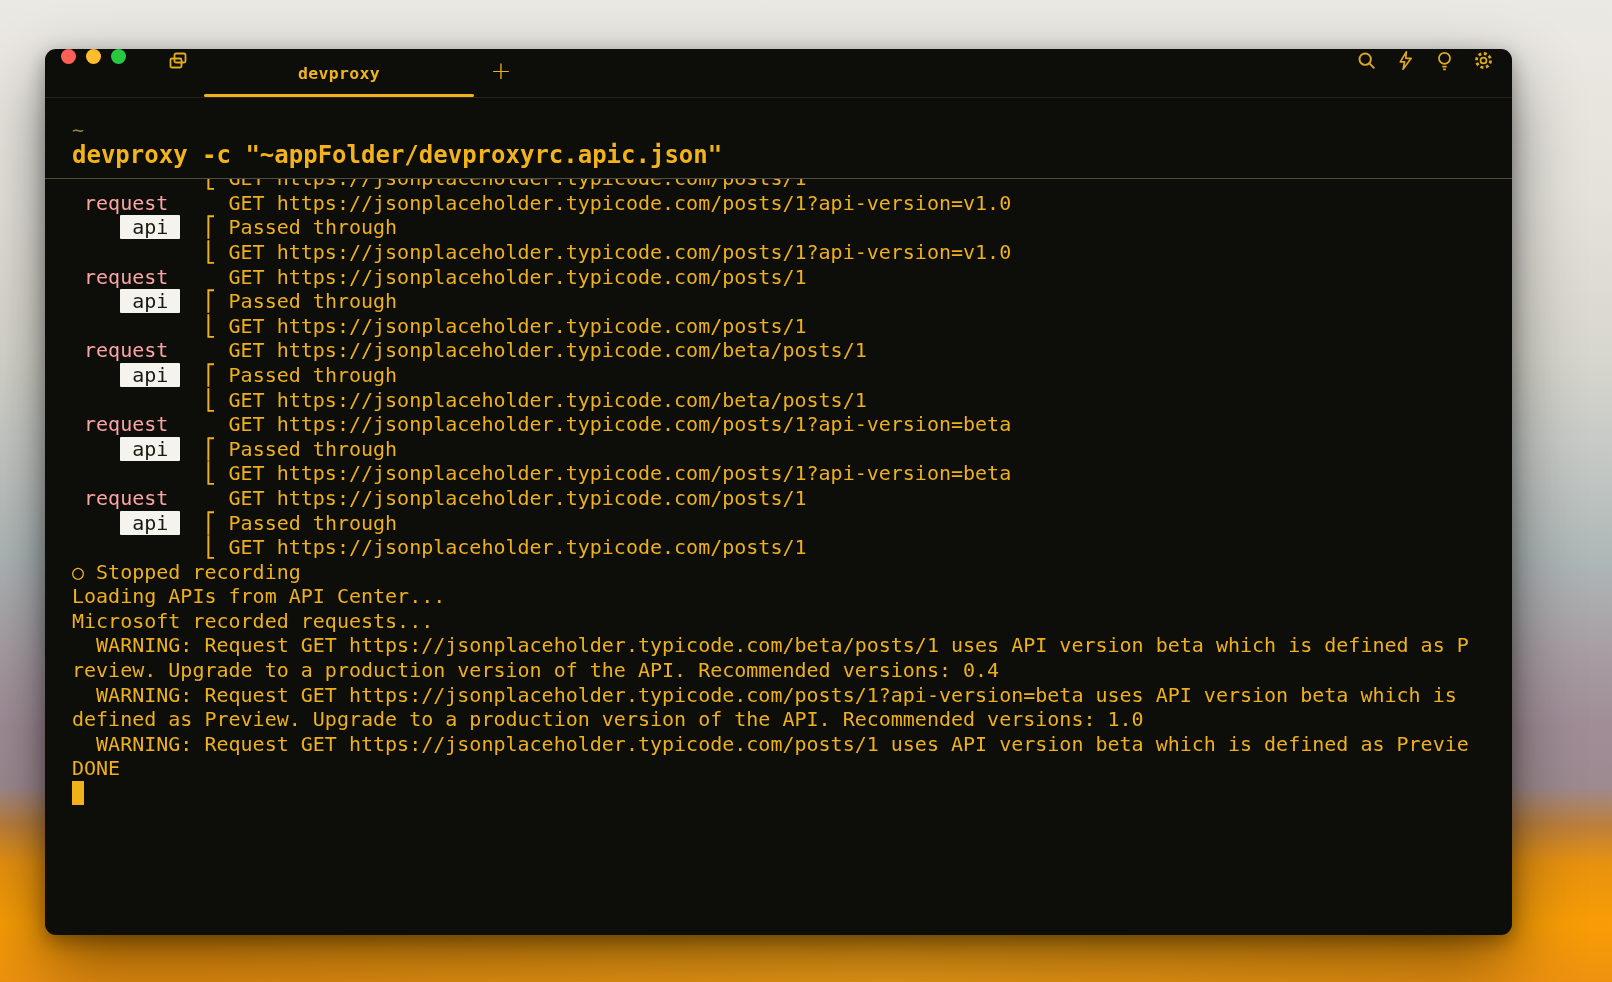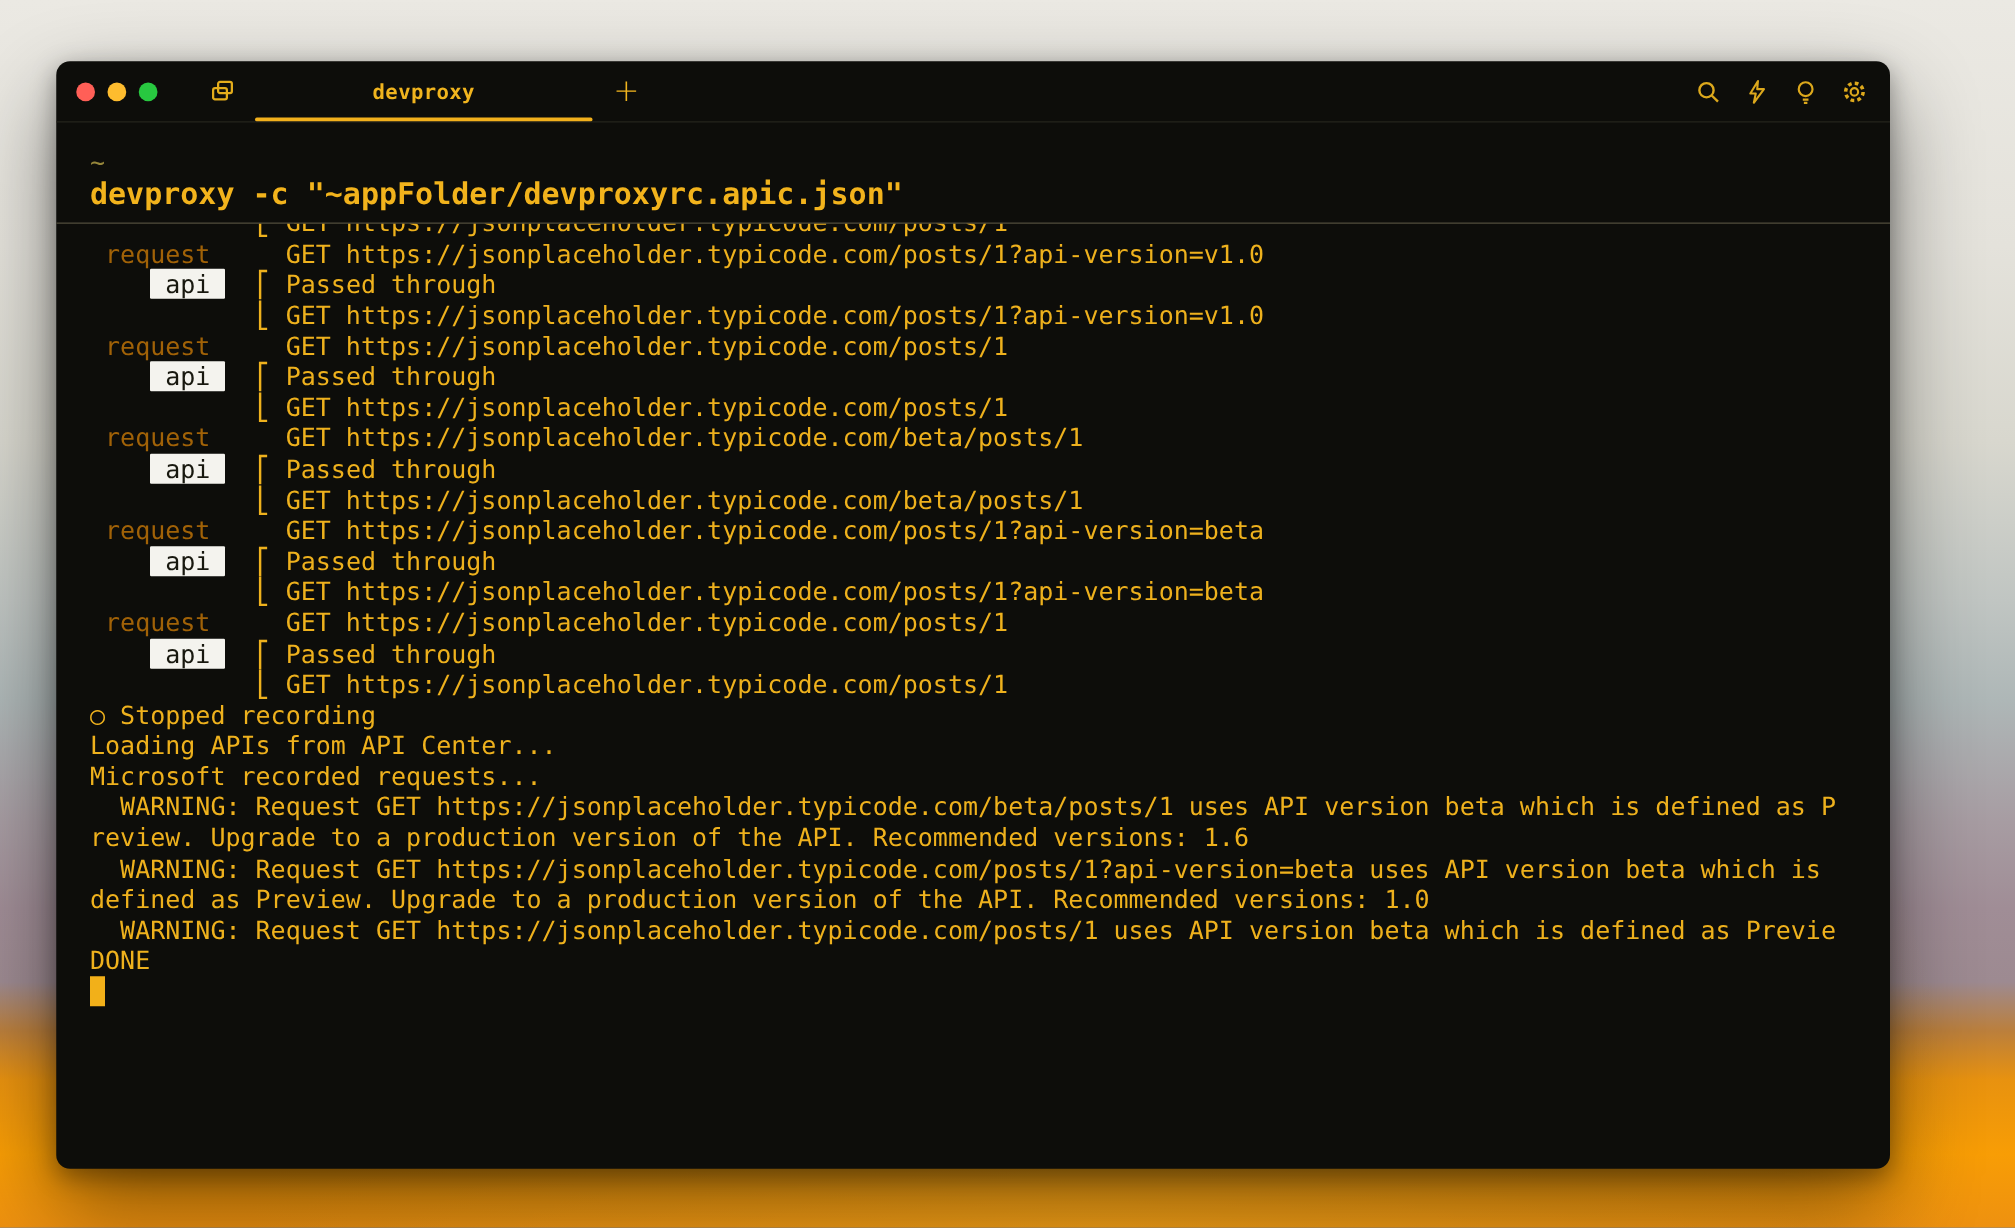--- a/index.html
+++ b/index.html
@@ -13,21 +13,21 @@
         #bb7f3c 84%, #e8920f 88%, #f89d05 94%, #ee9110 100%);
   }
   .window{
     position:absolute; left:45px; top:49px; width:1467px; height:886px;
     background:#0d0d0a; border-radius:11px;
     box-shadow:0 30px 70px rgba(0,0,0,.45), 0 6px 20px rgba(0,0,0,.35);
     overflow:hidden;
   }
   
   .titlebar{
-    height:48px; display:flex; align-items:center;
+    height:48px; display:flex; align-items:flex-start;
     border-bottom:1px solid #24241d; position:relative;
   }
   .traffic{display:flex; gap:10px; padding-left:16px;}
   .light{width:15px;height:15px;border-radius:50%;}
   .light.red{background:#ff5f57;}
   .light.yellow{background:#febc2e;}
   .light.green{background:#28c840;}
   .tab-icon{margin-left:40px; color:#e3ac1b; display:flex; align-items:center;}
   .tab{
     width:270px; margin-left:14px; height:48px;
@@ -47,21 +47,21 @@
   .tb-btn{width:22px; height:22px; color:#dca81c; display:flex; align-items:center; justify-content:center;}
   
   .cmd-block{padding:20px 0 11px 27px; border-bottom:1px solid #514d3c;}
   .cwd{color:#97873b; font-size:20px; line-height:24.6px; white-space:pre;}
   .command{color:#f2b31c; font-size:24px; line-height:24.6px; font-weight:bold; white-space:pre;}
   
   .output{padding:0 0 0 27px; overflow:hidden;}
   .term-line{white-space:pre; font-size:20px; line-height:24.6px; color:#eeb11d;}
   .term-line.clipped{margin-top:-13px;}
   .t-main{color:#eeb11d;}
-  .t-label{color:#a16207;margin-top:46px;}
+  .t-label{color:#fca5a5;margin-top:46px;}
   .t-badge{background:#f4f3ee; color:#18180f; border-radius:1px;margin-top:48px;}
   .t-cursor{background:#f2b019; color:#f2b019;}
 </style>
 </head>
 <body>
 
 <div class="window">
 
   <div class="titlebar">
     <div class="traffic">
@@ -131,21 +131,21 @@
       <div class="term-line"><span class="t-label"> request</span><span class="t-main">     GET https://jsonplaceholder.typicode.com/posts/1?api-version=beta</span></div>
       <div class="term-line"><span class="t-main">    </span><span class="t-badge"> api </span><span class="t-main">  ⎡ Passed through</span></div>
       <div class="term-line"><span class="t-main">           ⎣ GET https://jsonplaceholder.typicode.com/posts/1?api-version=beta</span></div>
       <div class="term-line"><span class="t-label"> request</span><span class="t-main">     GET https://jsonplaceholder.typicode.com/posts/1</span></div>
       <div class="term-line"><span class="t-main">    </span><span class="t-badge"> api </span><span class="t-main">  ⎡ Passed through</span></div>
       <div class="term-line"><span class="t-main">           ⎣ GET https://jsonplaceholder.typicode.com/posts/1</span></div>
       <div class="term-line"><span class="t-main">○ Stopped recording</span></div>
       <div class="term-line"><span class="t-main">Loading APIs from API Center...</span></div>
       <div class="term-line"><span class="t-main">Microsoft recorded requests...</span></div>
       <div class="term-line"><span class="t-main">  WARNING: Request GET https://jsonplaceholder.typicode.com/beta/posts/1 uses API version beta which is defined as P</span></div>
-      <div class="term-line"><span class="t-main">review. Upgrade to a production version of the API. Recommended versions: 1.6</span></div>
+      <div class="term-line"><span class="t-main">review. Upgrade to a production version of the API. Recommended versions: 0.4</span></div>
       <div class="term-line"><span class="t-main">  WARNING: Request GET https://jsonplaceholder.typicode.com/posts/1?api-version=beta uses API version beta which is</span></div>
       <div class="term-line"><span class="t-main">defined as Preview. Upgrade to a production version of the API. Recommended versions: 1.0</span></div>
       <div class="term-line"><span class="t-main">  WARNING: Request GET https://jsonplaceholder.typicode.com/posts/1 uses API version beta which is defined as Previe</span></div>
       <div class="term-line"><span class="t-main">DONE</span></div>
       <div class="term-line"><span class="t-cursor"> </span></div>
     </div>
 
 </div>
 
 </body></html>

